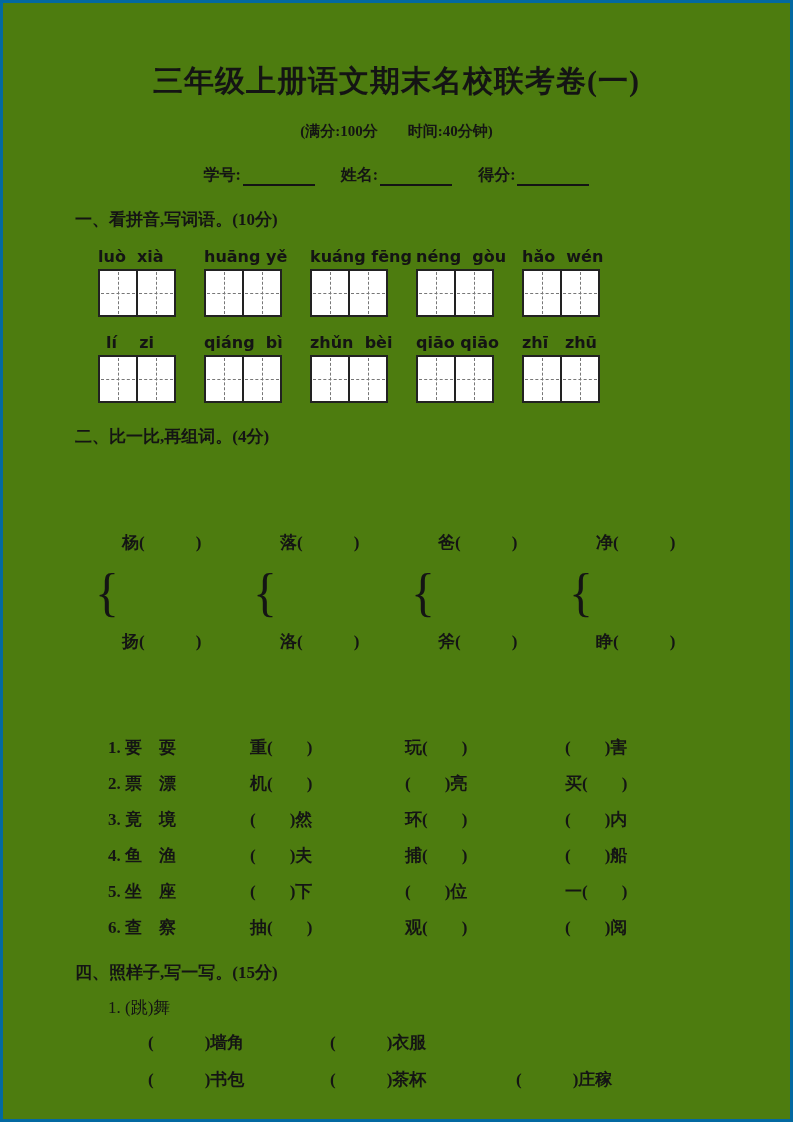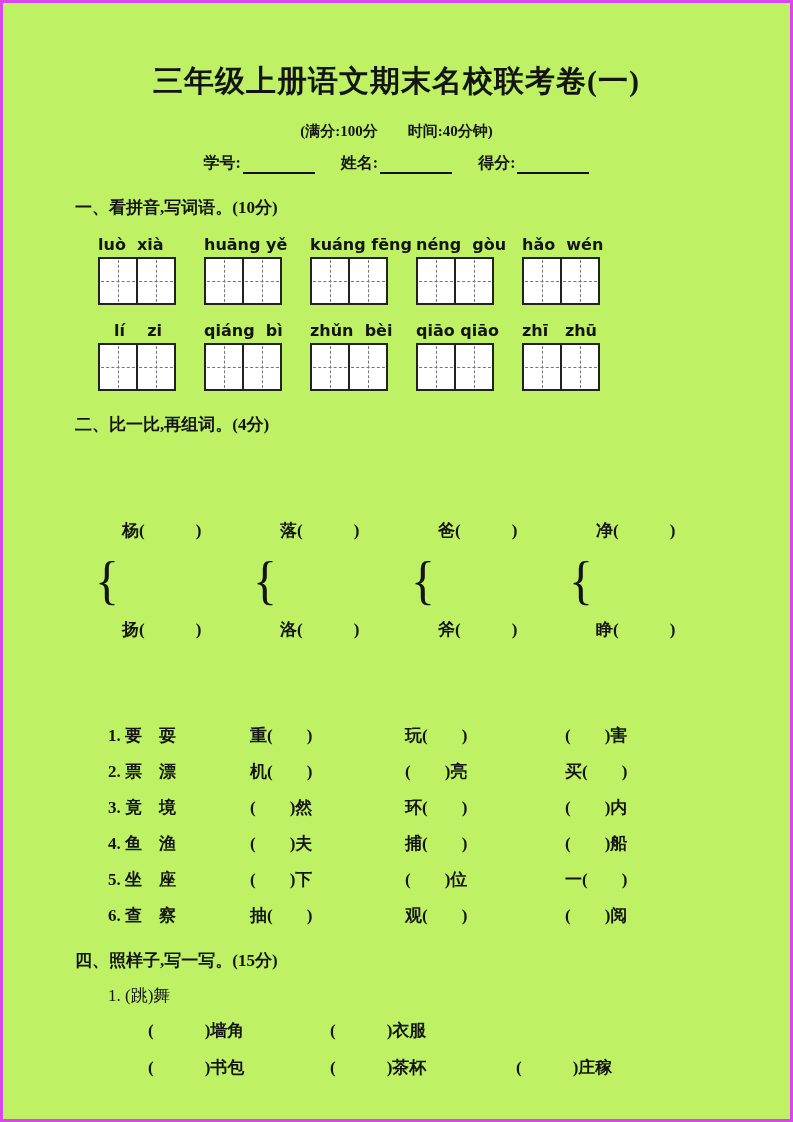--- a/index.html
+++ b/index.html
@@ -4,57 +4,57 @@
 <style>
   * { margin:0; padding:0; box-sizing:border-box; }
   html,body { width:793px; height:1122px; }
   body {
     font-family: "Liberation Serif", "DejaVu Serif", serif;
     background:#f6f4f1;
     color:#141414;
   }
   .scan-page {
     width:793px; height:1122px;
-    background:#bef264;
-    border:3px solid #d946ef;
+    background:#4d7c0f;
+    border:3px solid #0369a1;
     overflow:hidden;
     position:relative;
   }
   .page-title {
     text-align:center;
     font-size:30px; font-weight:900;
     letter-spacing:1px;
     margin-top:58px;
   }
   .exam-meta {
     text-align:center;
     font-size:15px; font-weight:700;
     margin-top:20px;
     white-space:pre;
   }
   .student-line {
     display:flex; justify-content:center; align-items:flex-end;
-    gap:26px; margin-top:12px;
+    gap:26px; margin-top:24px;
     font-size:16px; font-weight:700;
   }
   .student-field { display:flex; align-items:flex-end; }
   .blank-line {
     display:inline-block; width:72px; height:18px;
     border-bottom:2px solid #141414; margin-left:2px;
   }
   .sec-heading {
     font-size:17px; font-weight:700;
     margin:22px 0 0 72px;
   }
   
   .py-row {
     display:flex; gap:42px;
     margin:16px 0 0 95px;
   }
-  .py-unit { width:64px; text-align:right; }
+  .py-unit { width:64px; text-align:center; }
   .py-label {
     font-size:16px; font-weight:600;
     white-space:pre; margin-bottom:3px;
     font-family:"DejaVu Sans", sans-serif;
   }
   .wgrid {
     display:flex; border:2px solid #222;
     width:78px; height:48px; background:#fff;
   }
   .wcell { position:relative; flex:1; }

